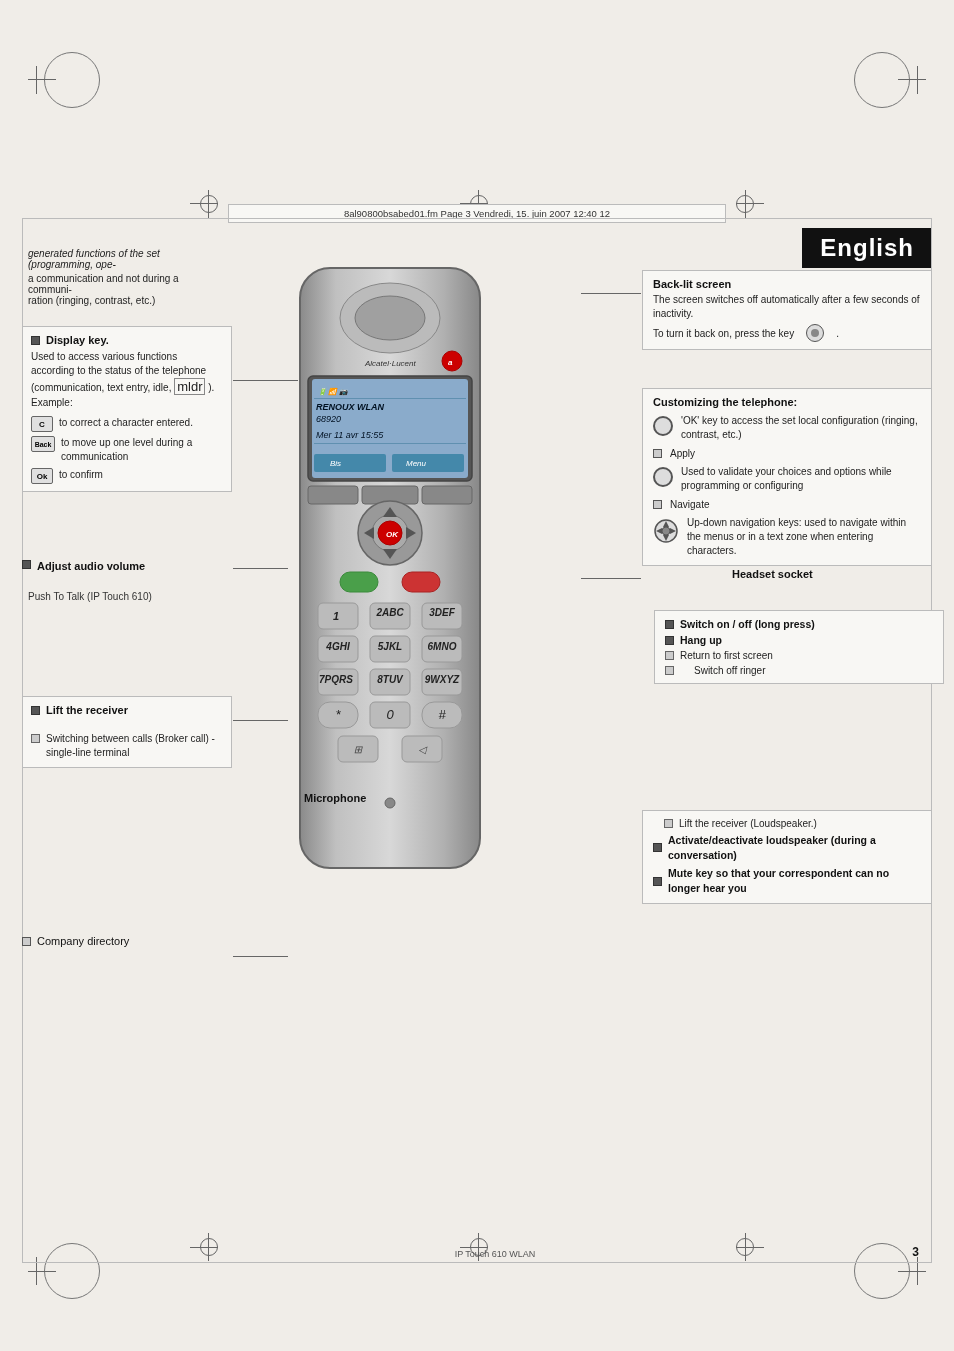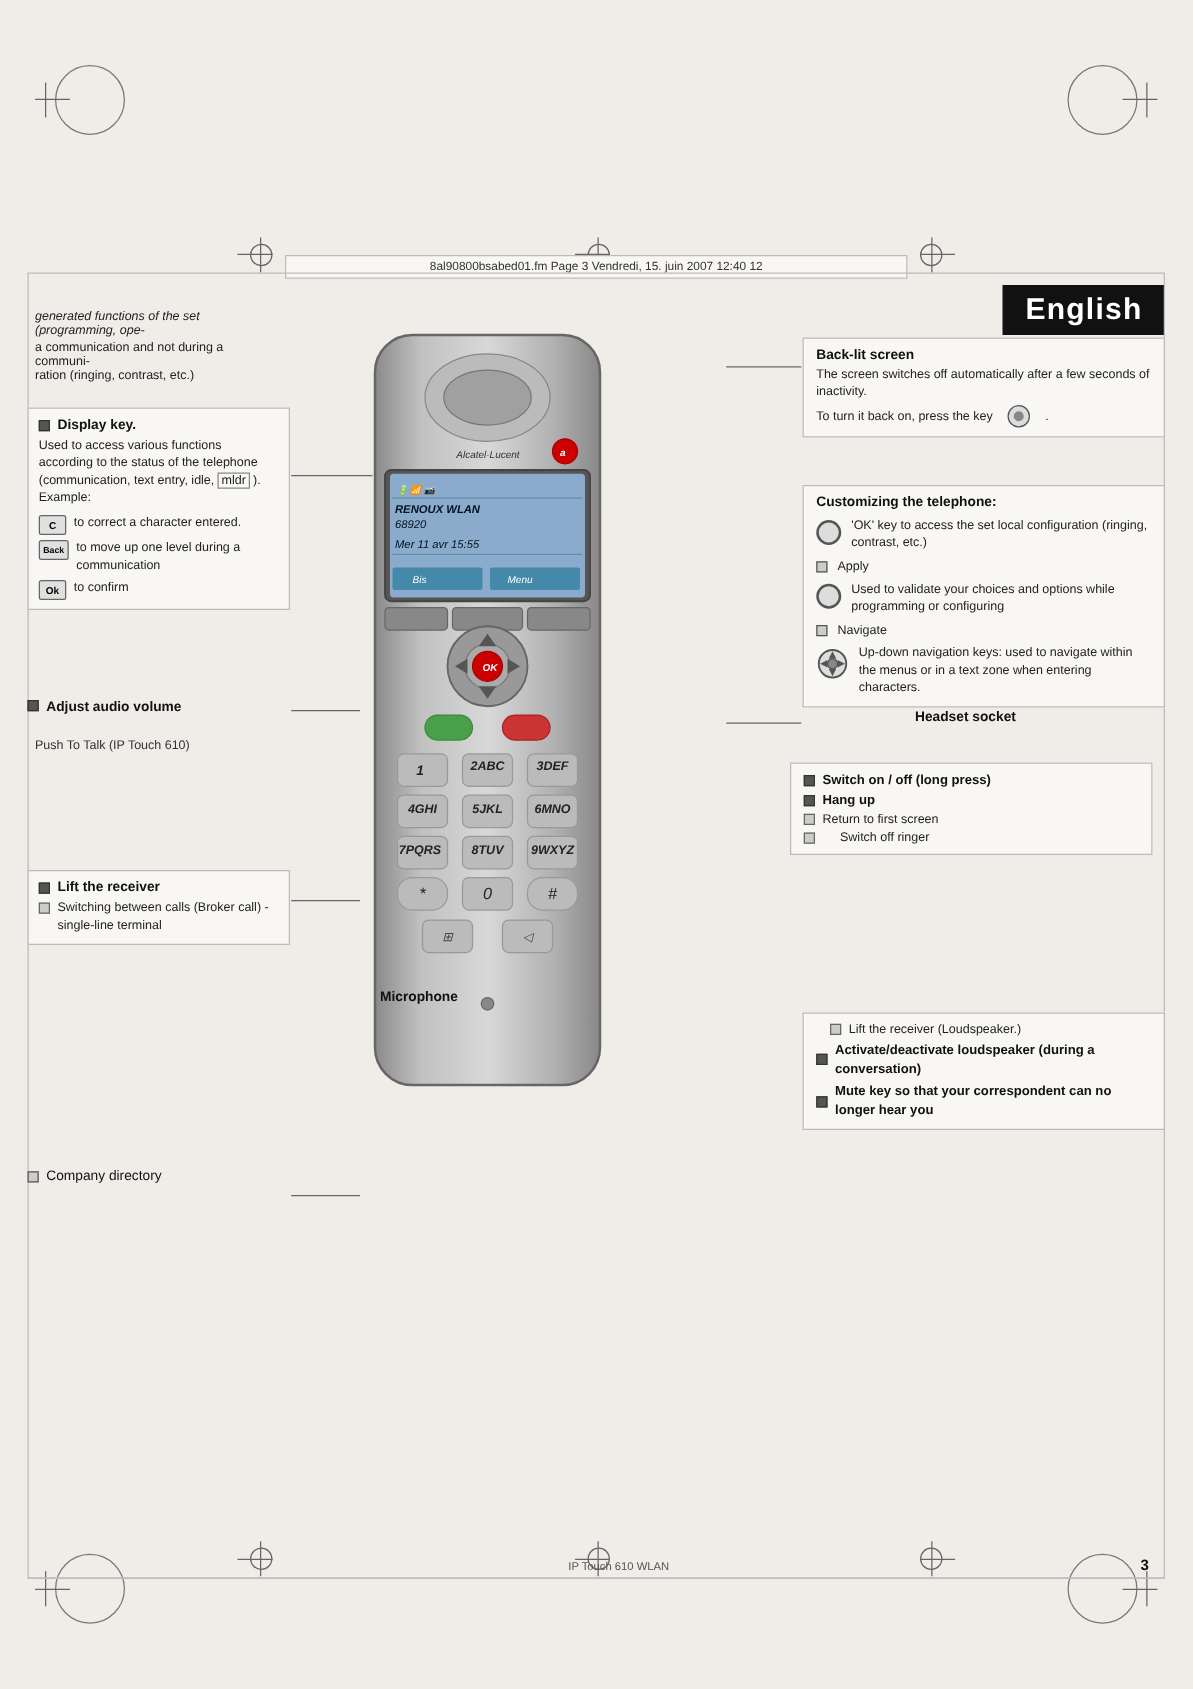--- a/index.html
+++ b/index.html
@@ -75,21 +75,21 @@
 functions of the set (programming, ope-</div>
     <div style="font-size:10px;color:#222;margin-top:3px;">a communication and not during a communi-</div>
     <div style="font-size:10px;color:#222;">ration (ringing, contrast, etc.)</div>
   </div>
 
   <div style="position:absolute;top:326px;left:22px;width:210px;border:1px solid #bbb;background:#f8f7f4;padding:7px 8px;">
     <div style="display:flex;align-items:center;gap:6px;margin-bottom:4px;">
       <div style="width:9px;height:9px;border:1px solid #333;background:#555;flex-shrink:0;"></div>
       <span style="font-size:11px;font-weight:bold;color:#111;">Display key.</span>
     </div>
-    <div style="font-size:10px;color:#222;line-height:1.4;margin-bottom:6px;">Used to access various functions according to the status of the telephone (communication, text entry, idle, <span style="border:1px solid #888;padding:0 2px;font-size:10px;">mldr</span> ). Example:</div>
+    <div style="font-size:10px;color:#222;line-height:1.4;margin-bottom:6px;">Used to access various functions according to the status of the telephone (communication, text entry, idle, <span style="border:1px solid #888;padding:0 2px;font-size:13px;">mldr</span> ). Example:</div>
 
     <div style="display:flex;align-items:flex-start;gap:6px;margin-bottom:4px;">
       <div style="display:inline-flex;align-items:center;justify-content:center;min-width:22px;height:16px;border:1px solid #666;border-radius:2px;font-size:8px;background:#e0e0e0;font-weight:bold;">C</div>
       <span style="font-size:10px;color:#222;line-height:1.4;">to correct a character entered.</span>
     </div>
     <div style="display:flex;align-items:flex-start;gap:6px;margin-bottom:4px;">
       <div style="display:inline-flex;align-items:center;justify-content:center;min-width:24px;height:16px;border:1px solid #666;border-radius:2px;font-size:7px;background:#e0e0e0;font-weight:bold;">Back</div>
       <span style="font-size:10px;color:#222;line-height:1.4;">to move up one level during a communication</span>
     </div>
     <div style="display:flex;align-items:flex-start;gap:6px;">
@@ -101,21 +101,21 @@
   <div style="position:absolute;top:560px;left:22px;width:195px;display:flex;gap:6px;">
     <div style="width:9px;height:9px;border:1px solid #333;background:#555;flex-shrink:0;"></div>
     <span style="font-size:11px;font-weight:bold;color:#111;">Adjust audio volume</span>
   </div>
 
   <div style="position:absolute;top:590px;left:28px;width:195px;">
     <span style="font-size:10px;color:#333;">Push To Talk (IP Touch 610)</span>
   </div>
 
   <div style="position:absolute;top:696px;left:22px;width:210px;border:1px solid #bbb;background:#f8f7f4;padding:7px 8px;">
-    <div style="display:flex;align-items:center;gap:6px;margin-bottom:4px;">
+    <div style="display:flex;align-items:center;gap:6px;margin-bottom:16px;">
       <div style="width:9px;height:9px;border:1px solid #333;background:#555;flex-shrink:0;"></div>
       <span style="font-size:11px;font-weight:bold;color:#111;">Lift the receiver</span>
     </div>
     <div style="display:flex;align-items:flex-start;gap:6px;">
       <div style="width:9px;height:9px;border:1px solid #666;background:#ccc;flex-shrink:0;margin-top:2px;"></div>
       <span style="font-size:10px;color:#222;line-height:1.4;">Switching between calls (Broker call) - single-line terminal</span>
     </div>
   </div>
 
   <div style="position:absolute;top:935px;left:22px;width:210px;display:flex;align-items:center;gap:6px;">
@@ -171,21 +171,21 @@
         </svg>
       </div>
       <span style="font-size:10px;color:#222;line-height:1.4;">Up-down navigation keys: used to navigate within the menus or in a text zone when entering characters.</span>
     </div>
   </div>
 
   <div style="position:absolute;top:568px;right:22px;width:200px;">
     <span style="font-size:11px;font-weight:bold;color:#111;">Headset socket</span>
   </div>
 
-  <div style="position:absolute;top:610px;right:32px;width:290px;border:1px solid #bbb;background:#f8f7f4;padding:7px 10px;">
+  <div style="position:absolute;top:610px;right:10px;width:290px;border:1px solid #bbb;background:#f8f7f4;padding:7px 10px;">
     <div style="display:flex;align-items:center;gap:6px;margin-bottom:4px;">
       <div style="width:9px;height:9px;border:1px solid #333;background:#555;flex-shrink:0;"></div>
       <span style="font-size:10.5px;font-weight:bold;color:#111;">Switch on / off (long press)</span>
     </div>
     <div style="display:flex;align-items:center;gap:6px;margin-bottom:4px;">
       <div style="width:9px;height:9px;border:1px solid #333;background:#555;flex-shrink:0;"></div>
       <span style="font-size:10.5px;font-weight:bold;color:#111;">Hang up</span>
     </div>
     <div style="display:flex;align-items:center;gap:6px;margin-bottom:4px;">
       <div style="width:9px;height:9px;border:1px solid #666;background:#ccc;flex-shrink:0;"></div>

